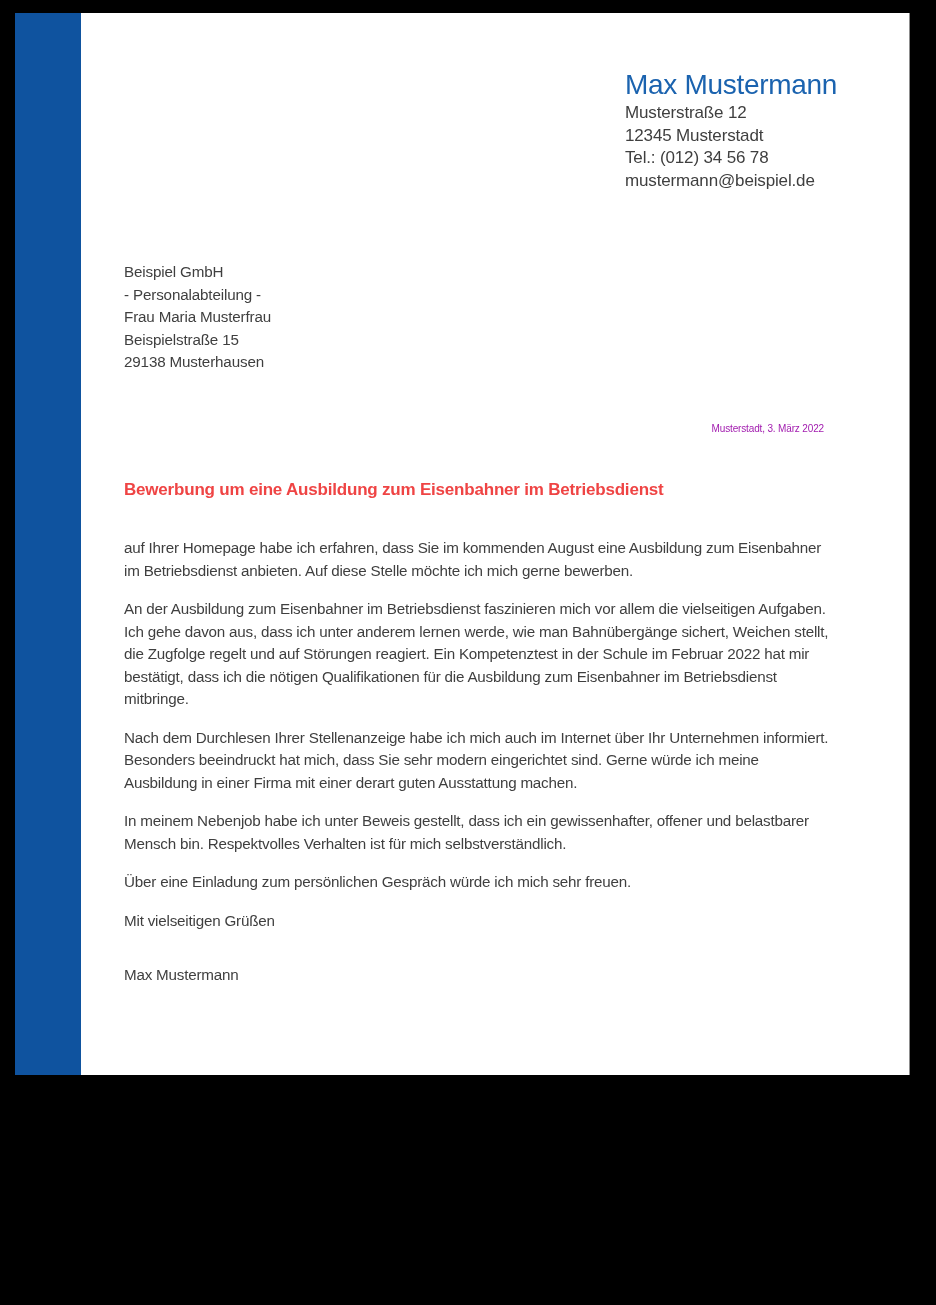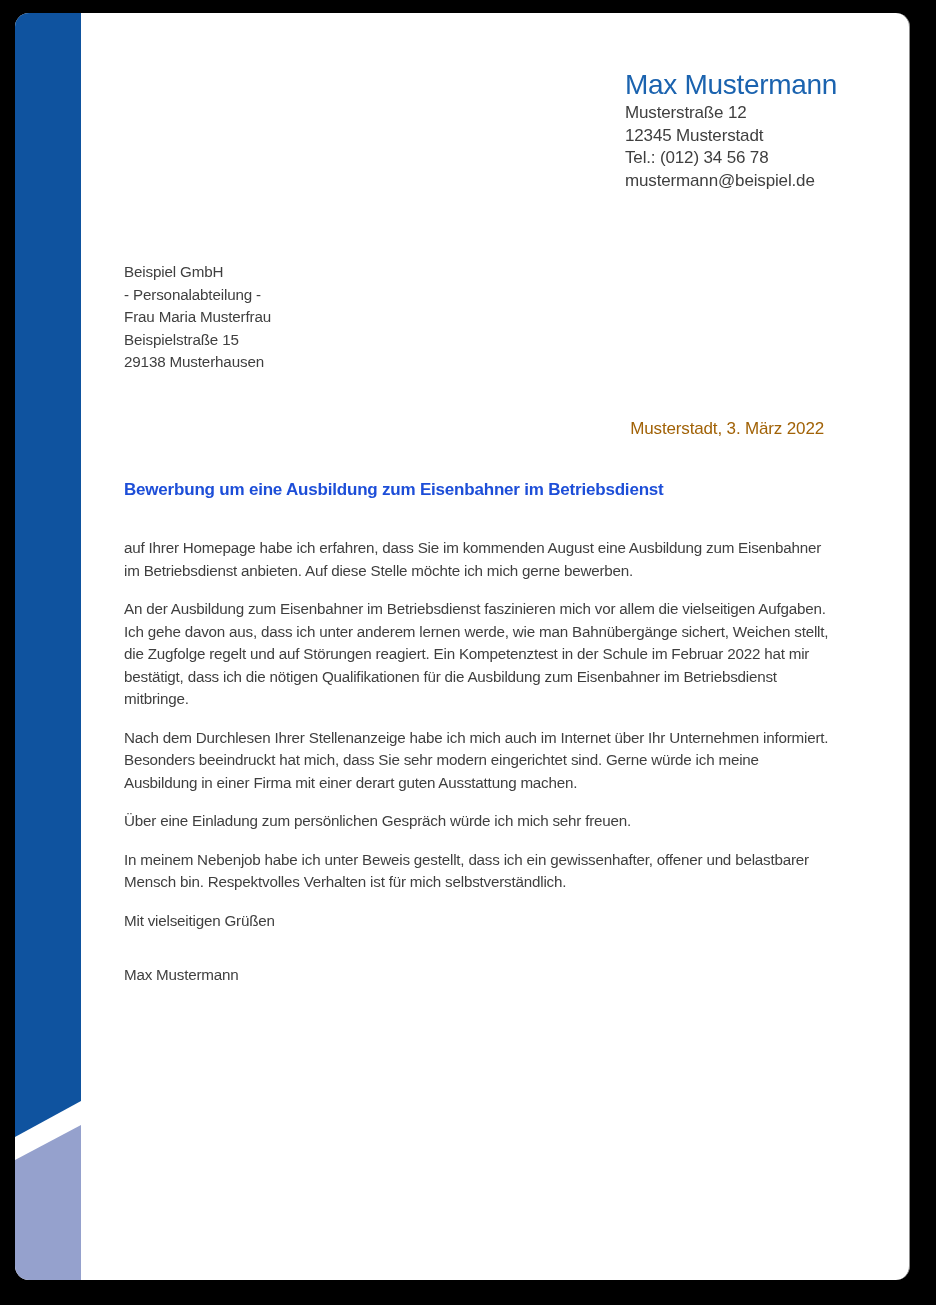--- a/index.html
+++ b/index.html
@@ -9,25 +9,24 @@
     background: #000;
     position: relative;
     overflow: hidden;
     font-family: "Liberation Sans", "DejaVu Sans", sans-serif;
   }
   .page {
     position: absolute;
     left: 15px;
     top: 13px;
     width: 894px;
-    height: 1267px;
+    height: 1062px;
     background: #ffffff;
     border-right: 1px solid #8c8c8c;
     overflow: hidden;
-    border-radius: 14px;
   }
   
   .stripe-dark {
     position: absolute;
     left: 0; top: 0;
     width: 66px; height: 100%;
     background: #0f539f;
     clip-path: polygon(0 0, 66px 0, 66px 1088px, 0 1124px);
   }
   .stripe-light {
@@ -68,34 +67,34 @@
     letter-spacing: -0.15px;
     color: #3f3f3f;
   }
   
   .dateline {
     position: absolute;
     left: 109px;
     top: 405px;
     width: 700px;
     text-align: right;
-    font-size: 17px;
+    font-size: 10px;
     line-height: 22.5px;
     letter-spacing: -0.15px;
-    color: #a16207;
+    color: #a21caf;
   }
   
   .subject {
     position: absolute;
     left: 109px;
     top: 467px;
     font-size: 17px;
     font-weight: 700;
     letter-spacing: -0.2px;
-    color: #1d4ed8;
+    color: #ef4444;
   }
   
   .letter-body {
     position: absolute;
     left: 109px;
     top: 524px;
     width: 706px;
     font-size: 15.2px;
     line-height: 22.5px;
     letter-spacing: -0.2px;
@@ -134,19 +133,19 @@
   </div>
 
   <div class="dateline">Musterstadt, 3. März 2022</div>
 
   <div class="subject">Bewerbung um eine Ausbildung zum Eisenbahner im Betriebsdienst</div>
 
   <div class="letter-body">
     <p>auf Ihrer Homepage habe ich erfahren, dass Sie im kommenden August eine Ausbildung zum Eisenbahner im Betriebsdienst anbieten. Auf diese Stelle möchte ich mich gerne bewerben.</p>
     <p>An der Ausbildung zum Eisenbahner im Betriebsdienst faszinieren mich vor allem die vielseitigen Aufgaben. Ich gehe davon aus, dass ich unter anderem lernen werde, wie man Bahnübergänge sichert, Weichen stellt, die Zugfolge regelt und auf Störungen reagiert. Ein Kompetenztest in der Schule im Februar 2022 hat mir bestätigt, dass ich die nötigen Qualifikationen für die Ausbildung zum Eisenbahner im Betriebsdienst mitbringe.</p>
     <p>Nach dem Durchlesen Ihrer Stellenanzeige habe ich mich auch im Internet über Ihr Unternehmen informiert. Besonders beeindruckt hat mich, dass Sie sehr modern eingerichtet sind. Gerne würde ich meine Ausbildung in einer Firma mit einer derart guten Ausstattung machen.</p>
+    <p>In meinem Nebenjob habe ich unter Beweis gestellt, dass ich ein gewissenhafter, offener und belastbarer Mensch bin. Respektvolles Verhalten ist für mich selbstverständlich.</p>
     <p>Über eine Einladung zum persönlichen Gespräch würde ich mich sehr freuen.</p>
-    <p>In meinem Nebenjob habe ich unter Beweis gestellt, dass ich ein gewissenhafter, offener und belastbarer Mensch bin. Respektvolles Verhalten ist für mich selbstverständlich.</p>
     <p>Mit vielseitigen Grüßen</p>
     <p class="signature">Max Mustermann</p>
   </div>
 
 </div>
 
 </body></html>

